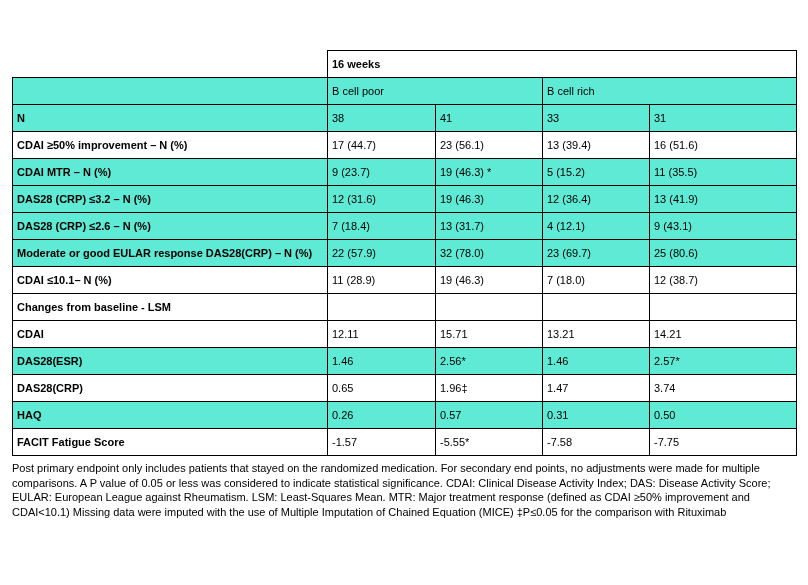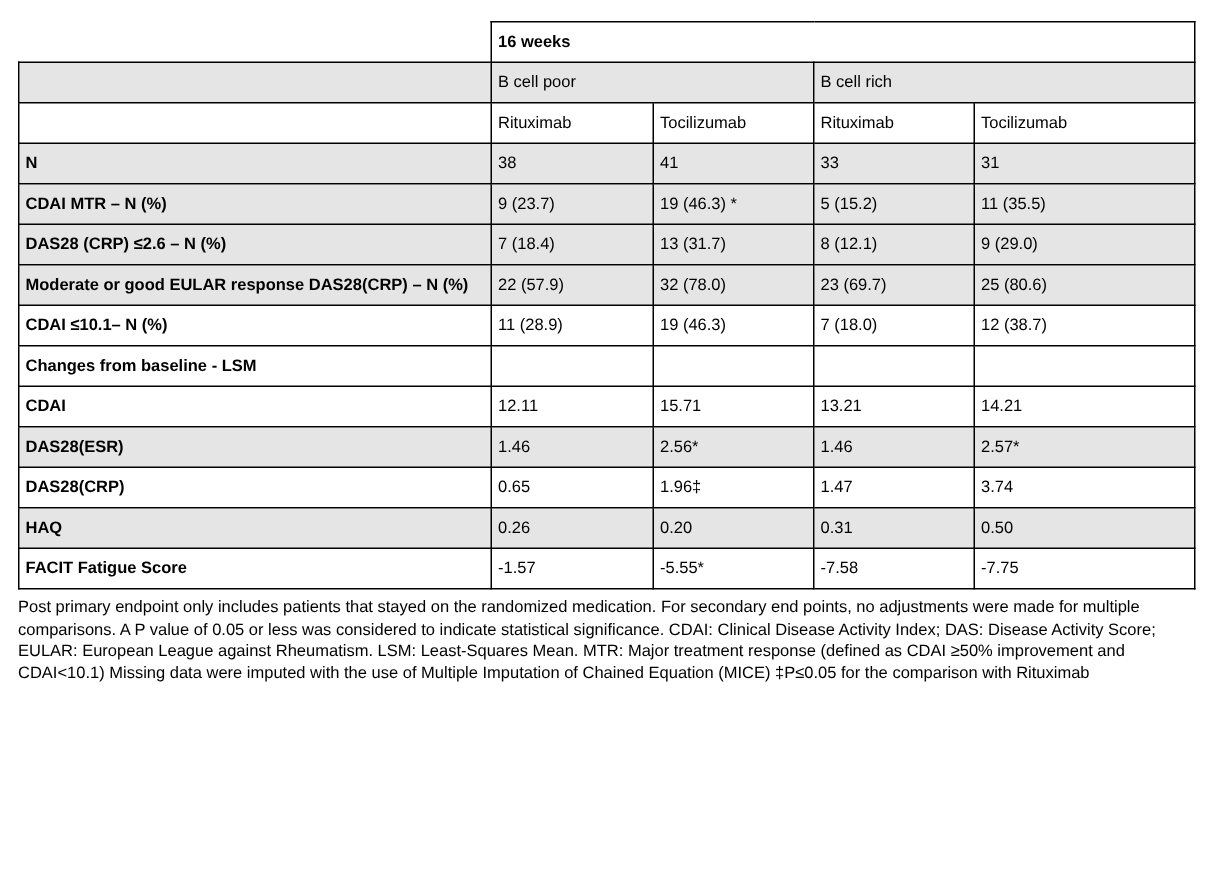--- a/index.html
+++ b/index.html
@@ -13,37 +13,38 @@
     height: 585px;
     overflow: hidden;
   }
   .page {
     padding: 14px 12px 0 12px;
   }
   table.results-table {
     border-collapse: collapse;
     table-layout: fixed;
     width: 784px;
+    margin-top: 36px;
   }
   .results-table td,
   .results-table th {
     border: 1px solid #000000;
     font-size: 11px;
     font-weight: normal;
     text-align: left;
     vertical-align: middle;
     padding: 2px 4px;
     height: 22px;
     box-sizing: content-box;
     overflow: hidden;
     white-space: nowrap;
   }
   .results-table tr.shaded td,
   .results-table tr.shaded th {
-    background: #e5e5e5;
+    background: #5eead4;
   }
   .results-table th.rowlabel {
     font-weight: bold;
   }
   .results-table .bold {
     font-weight: bold;
   }
   .results-table td.corner {
     border: none;
     background: #ffffff;
@@ -75,48 +76,55 @@
         <td class="corner"></td>
         <th colspan="4" class="bold">16 weeks</th>
       </tr>
 
       <tr class="shaded">
         <th></th>
         <th colspan="2">B cell poor</th>
         <th colspan="2">B cell rich</th>
       </tr>
 
-      <tr>
-        <th></th>
-        <th>Rituximab</th>
-        <th>Tocilizumab</th>
-        <th>Rituximab</th>
-        <th>Tocilizumab</th>
-      </tr>
 
       <tr class="shaded">
         <th class="rowlabel">N</th>
         <td>38</td>
         <td>41</td>
         <td>33</td>
         <td>31</td>
+      </tr>
+      <tr>
+        <th class="rowlabel">CDAI ≥50% improvement – N (%)</th>
+        <td>17 (44.7)</td>
+        <td>23 (56.1)</td>
+        <td>13 (39.4)</td>
+        <td>16 (51.6)</td>
       </tr>
       <tr class="shaded">
         <th class="rowlabel">CDAI MTR – N (%)</th>
         <td>9 (23.7)</td>
         <td>19 (46.3) *</td>
         <td>5 (15.2)</td>
         <td>11 (35.5)</td>
       </tr>
       <tr class="shaded">
+        <th class="rowlabel">DAS28 (CRP) ≤3.2 – N (%)</th>
+        <td>12 (31.6)</td>
+        <td>19 (46.3)</td>
+        <td>12 (36.4)</td>
+        <td>13 (41.9)</td>
+      </tr>
+      <tr class="shaded">
         <th class="rowlabel">DAS28 (CRP) ≤2.6 – N (%)</th>
         <td>7 (18.4)</td>
         <td>13 (31.7)</td>
-        <td>8 (12.1)</td>
-        <td>9 (29.0)</td>
+        <td>4 (12.1)</td>
+        <td>9 (43.1)</td>
       </tr>
       <tr class="shaded">
         <th class="rowlabel">Moderate or good EULAR response DAS28(CRP) – N (%)</th>
         <td>22 (57.9)</td>
         <td>32 (78.0)</td>
         <td>23 (69.7)</td>
         <td>25 (80.6)</td>
       </tr>
       <tr>
         <th class="rowlabel">CDAI ≤10.1– N (%)</th>
@@ -149,21 +157,21 @@
       <tr>
         <th class="rowlabel">DAS28(CRP)</th>
         <td>0.65</td>
         <td>1.96‡</td>
         <td>1.47</td>
         <td>3.74</td>
       </tr>
       <tr class="shaded">
         <th class="rowlabel">HAQ</th>
         <td>0.26</td>
-        <td>0.20</td>
+        <td>0.57</td>
         <td>0.31</td>
         <td>0.50</td>
       </tr>
       <tr>
         <th class="rowlabel">FACIT Fatigue Score</th>
         <td>-1.57</td>
         <td>-5.55*</td>
         <td>-7.58</td>
         <td>-7.75</td>
       </tr>

